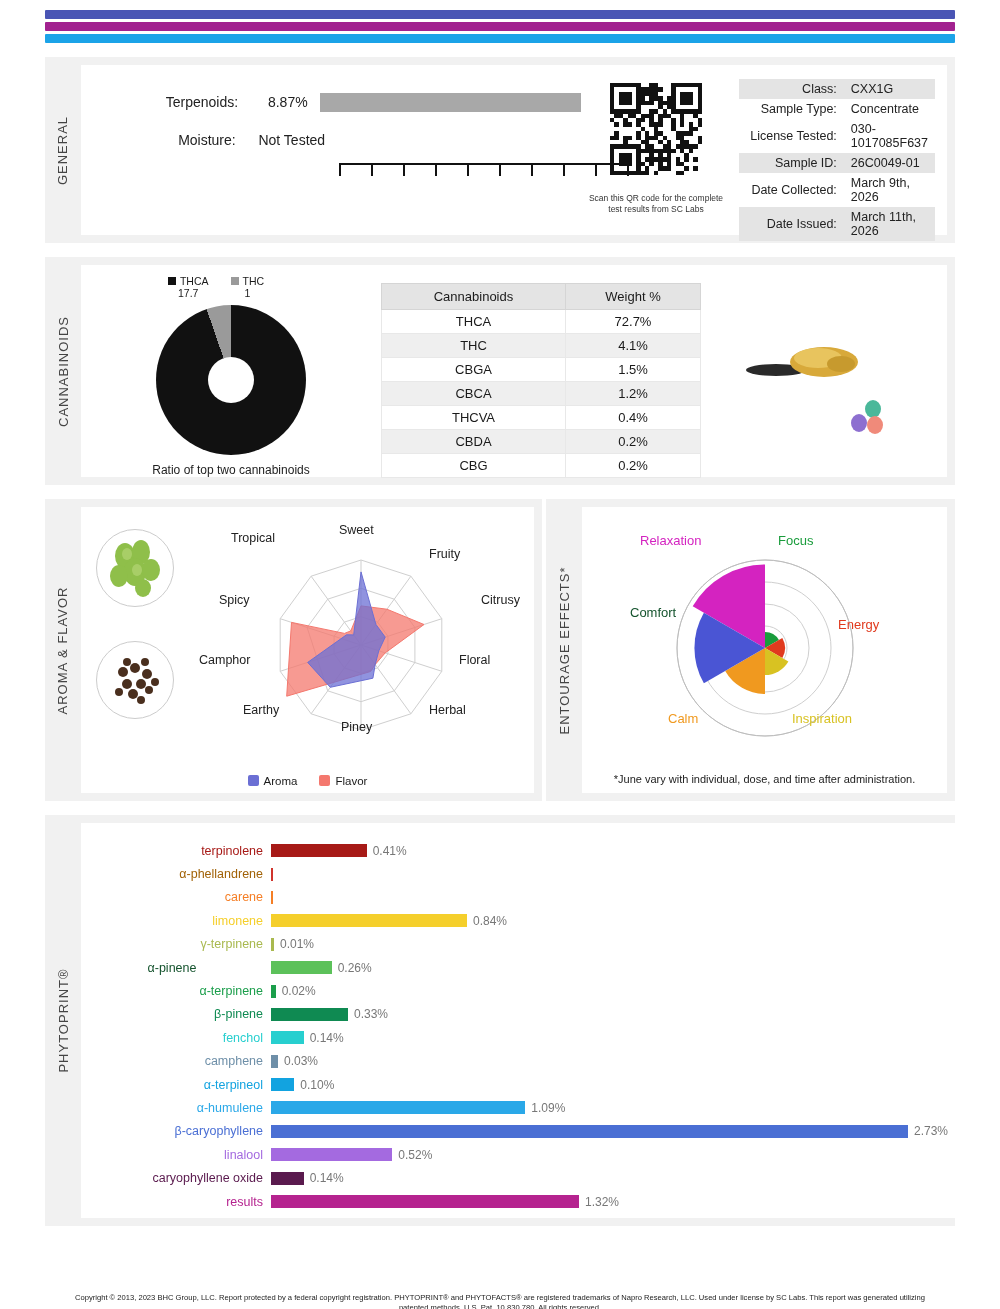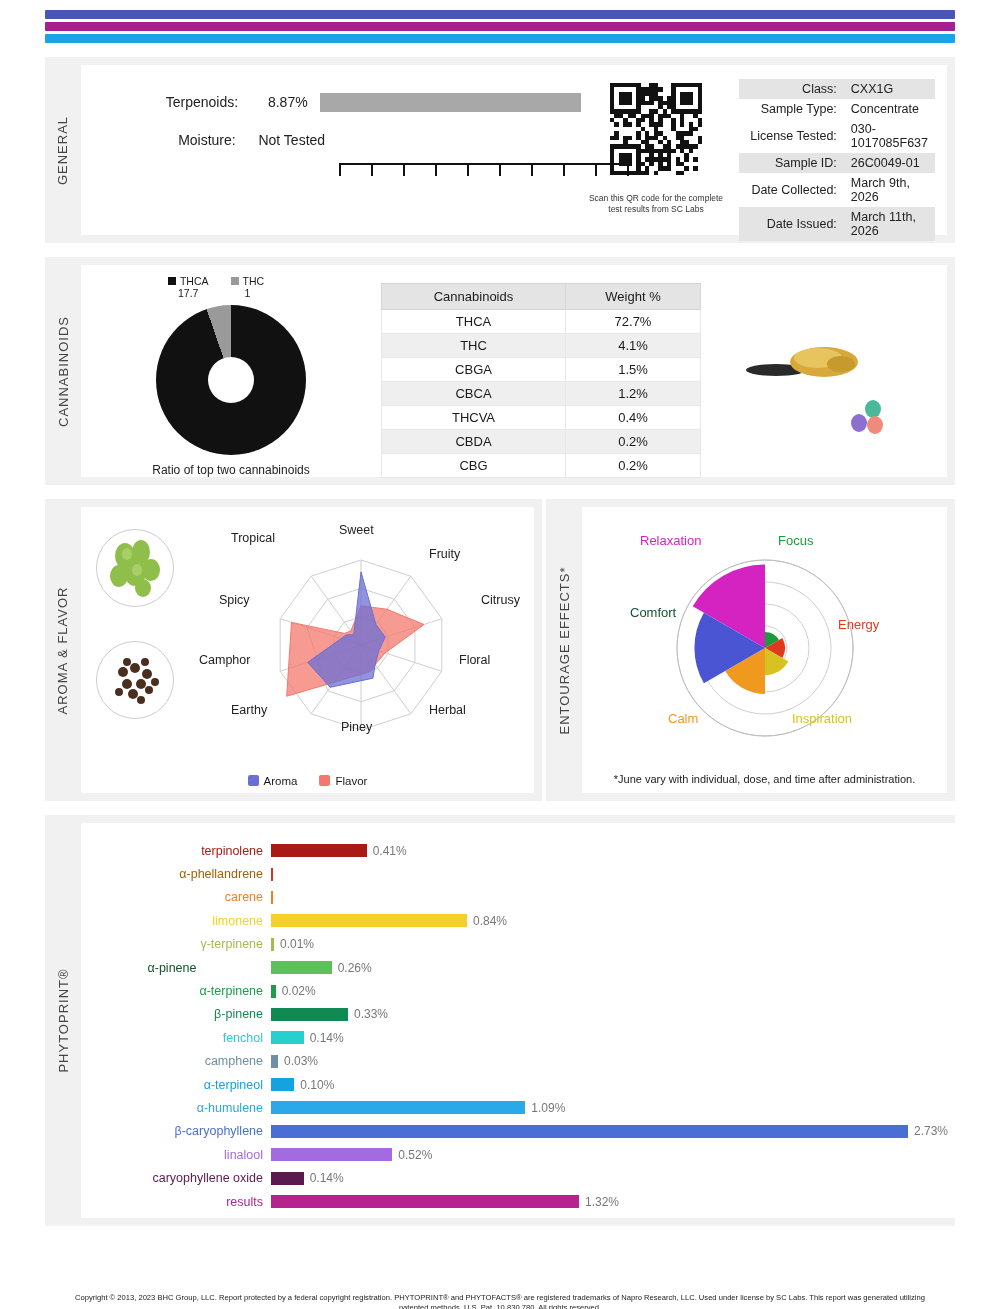--- a/index.html
+++ b/index.html
@@ -765,21 +765,21 @@
               <polygon points="0,-39.1 25.9,-35.8 63,-20.5 24.2,7.9 14.2,19.5 9.5,26.5 -74.3,51.2 -69.5,-22.6 -16.5,-11.6 -10.2,-14.1" fill="#f4786e" fill-opacity="0.75" stroke="#f4786e" stroke-width="1"></polygon>
               <polygon points="0,-73.1 14.9,-20.6 24.2,-7.9 17.8,5.8 14.2,19.5 11.9,33.2 -30.7,42.3 -53.3,17.4 -14.5,-10.2 -7.3,-10.1" fill="#6b6fd4" fill-opacity="0.75" stroke="#6b6fd4" stroke-width="1"></polygon>
             </g>
           </svg>
           <div class="radar-label" style="left:148px; top:-2px;">Sweet</div>
           <div class="radar-label" style="left:238px; top:22px;">Fruity</div>
           <div class="radar-label" style="left:266px; top:68px;margin-left:24px;">Citrusy</div>
           <div class="radar-label" style="left:268px; top:128px;">Floral</div>
           <div class="radar-label" style="left:238px; top:178px;">Herbal</div>
           <div class="radar-label" style="left:150px; top:195px;">Piney</div>
-          <div class="radar-label" style="left:40px;  top:178px;">Earthy</div>
+          <div class="radar-label" style="left:52px;  top:178px;">Earthy</div>
           <div class="radar-label" style="left:8px;   top:128px;">Camphor</div>
           <div class="radar-label" style="left:28px;  top:68px;">Spicy</div>
           <div class="radar-label" style="left:40px;  top:6px;">Tropical</div>
         </div>
 
         <div class="aroma-legend">
           <span><span class="sw" style="background:#6b6fd4"></span><span>Aroma</span></span>
           <span><span class="sw" style="background:#f4786e"></span><span>Flavor</span></span>
         </div>
       </div>

